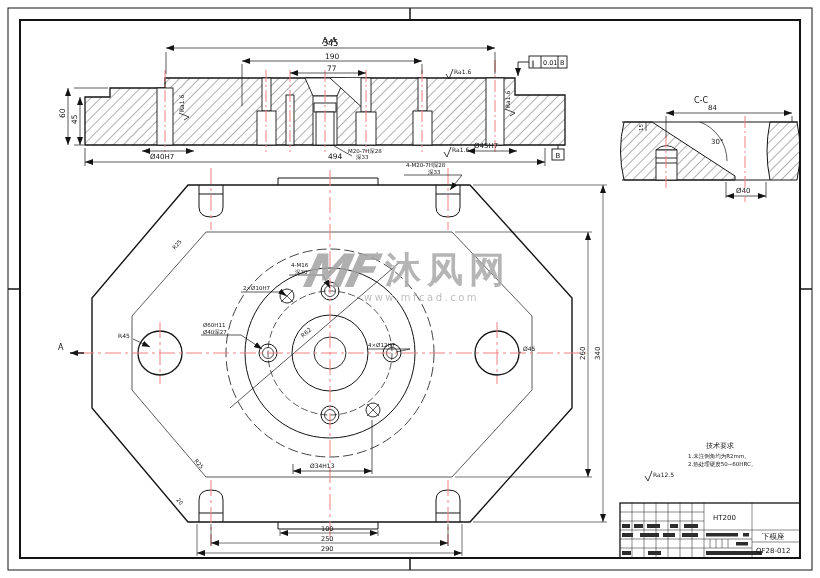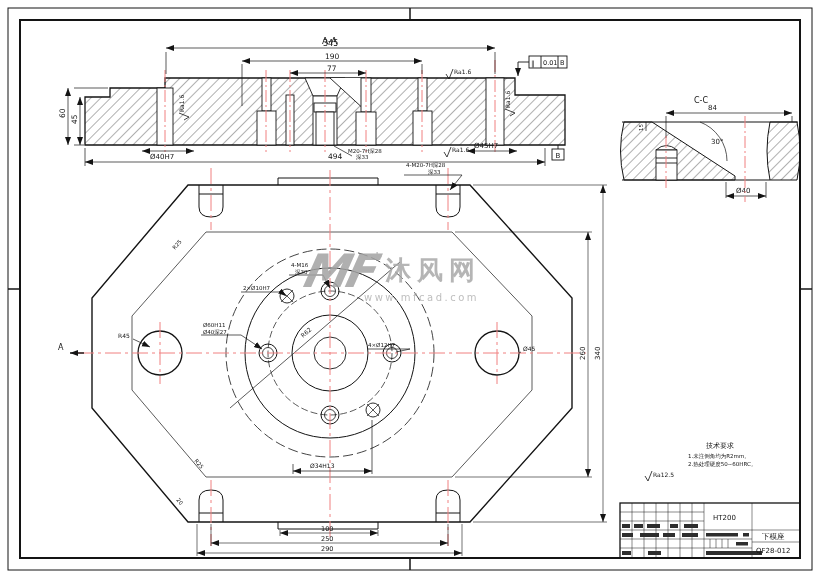--- a/index.html
+++ b/index.html
@@ -6,21 +6,21 @@
   .page{position:relative;width:820px;height:578px;background:#fff;overflow:hidden;
         font-family:"DejaVu Sans",sans-serif;padding-left:13px;}
   svg{position:absolute;left:0;top:0;}
   svg text{font-family:"DejaVu Sans",sans-serif;fill:#141414;}
   .wm{position:absolute;left:306px;top:248px;width:210px;opacity:.85;
       pointer-events:none;color:#a9a9a9;}
   .wm-row{display:flex;align-items:flex-start;}
   .wm-logo{font-style:italic;font-weight:bold;font-size:46px;line-height:46px;
            transform:skewX(-14deg);color:#a3a3a3;letter-spacing:-4px;}
   .wm-spark{font-size:14px;color:#a3a3a3;margin-left:-4px;}
-  .wm-brand{font-size:26px;font-weight:bold;letter-spacing:6px;color:#a9a9a9;
+  .wm-brand{font-size:36px;font-weight:bold;letter-spacing:6px;color:#a9a9a9;
             margin-left:2px;line-height:44px;}
   .wm-url{font-size:10px;letter-spacing:2.5px;color:#b3b3b3;margin:-2px 0 0 58px;}
 </style>
 </head>
 <body>
 
 <div class="page">
 
 <svg width="820" height="578" viewBox="0 0 820 578">
   <defs>

